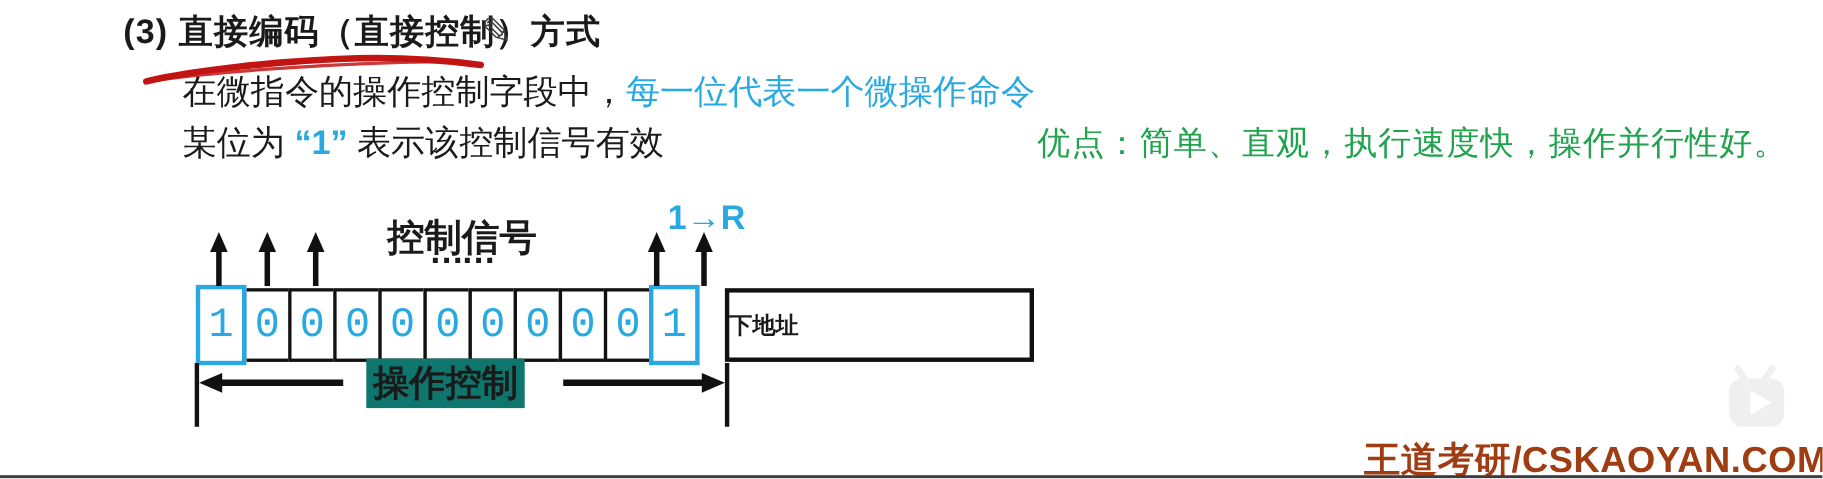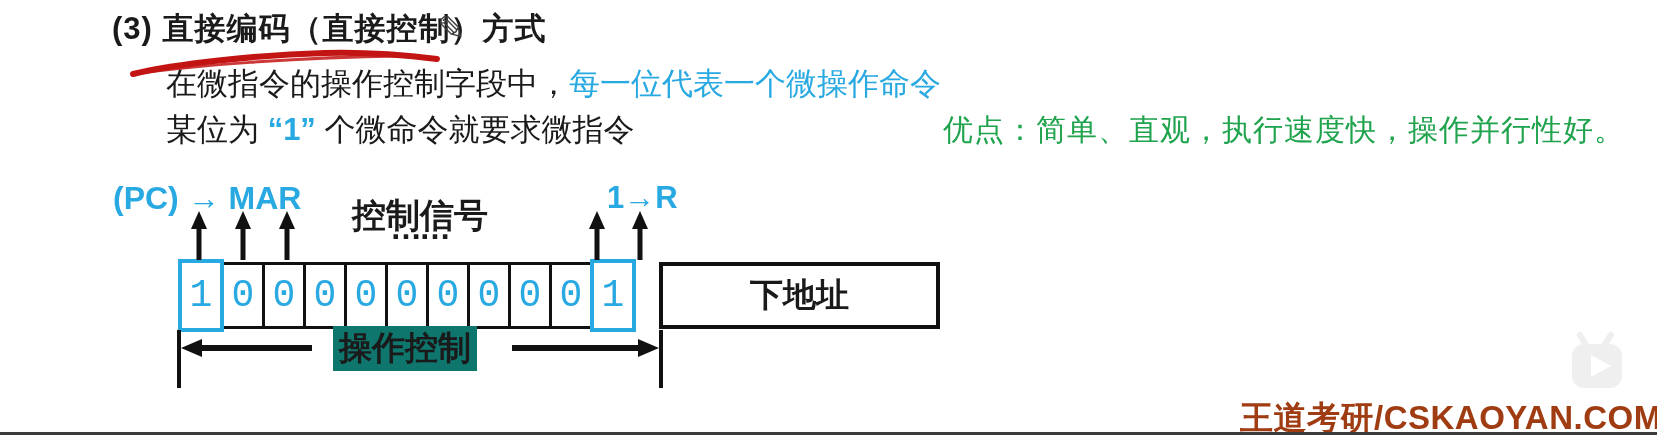--- a/index.html
+++ b/index.html
@@ -36,22 +36,22 @@
     display:flex;align-items:center;justify-content:center;
     font-family:"Liberation Mono",monospace;font-size:38px;color:#29a9e2;
   }
   .bit-cell:first-child{margin-left:0;}
   .bit-cell.hl{
     border:4px solid #29a9e2;z-index:3;
     height:73px;margin-top:-3px;width:46px;
   }
   .next-addr{
     box-sizing:border-box;left:659px;top:262px;width:281px;height:67px;
-    border:4px solid #111;display:flex;align-items:center;justify-content:center;
-    font-size:33px;font-weight:600;background:#fff;z-index:1;
+    border:4px solid #111;display:flex;align-items:center;
+    font-size:21px;font-weight:600;background:#fff;z-index:1;
   }
   .op-ctrl{left:333px;top:326px;font-size:33px;font-weight:600;z-index:4;background:#0f766e;padding:0 6px;}
   
   .watermark{left:1240px;top:396px;font-size:33px;font-weight:700;color:#a03c12;letter-spacing:0.5px;}
   .bottom-bar{left:0;top:432px;width:1657px;height:3px;background:#3c3c3c;}
   svg.overlay{position:absolute;left:0;top:0;pointer-events:none;z-index:4;}
   svg.tvicon{position:absolute;left:1567px;top:330px;z-index:1;}
 </style>
 </head>
 <body>
@@ -59,29 +59,26 @@
 <div id="canvas">
 
   <div class="abs title">(3) 直接编码（直接控制）方式</div>
   <div class="abs pencil">✎</div>
 
   <div class="abs line2">
     <span>在微指令的操作控制字段中，</span><span class="cyan">每一位代表一个微操作命令</span>
   </div>
 
   <div class="abs line3">
-    <span>某位为 </span><span class="cyan quoted">“1”</span><span> 个微命令就要求微指令</span>
+    <span>某位为 </span><span class="cyan quoted">“1”</span><span> 表示该控制信号有效</span>
   </div>
 
   <div class="abs pros">优点：简单、直观，执行速度快，操作并行性好。</div>
 
 
-  <div class="abs lbl-pcmar">
-    <span>(PC)</span> <span class="arrow-char">→</span> <span>MAR</span>
-  </div>
   <div class="abs lbl-signal">控制信号</div>
   <div class="abs lbl-1r">
     <span>1</span><span class="arrow-char">→</span><span>R</span>
   </div>
   <div class="abs dots">……</div>
 
   <div class="bit-row">
       <div class="bit-cell hl">1</div>
       <div class="bit-cell">0</div>
       <div class="bit-cell">0</div>

